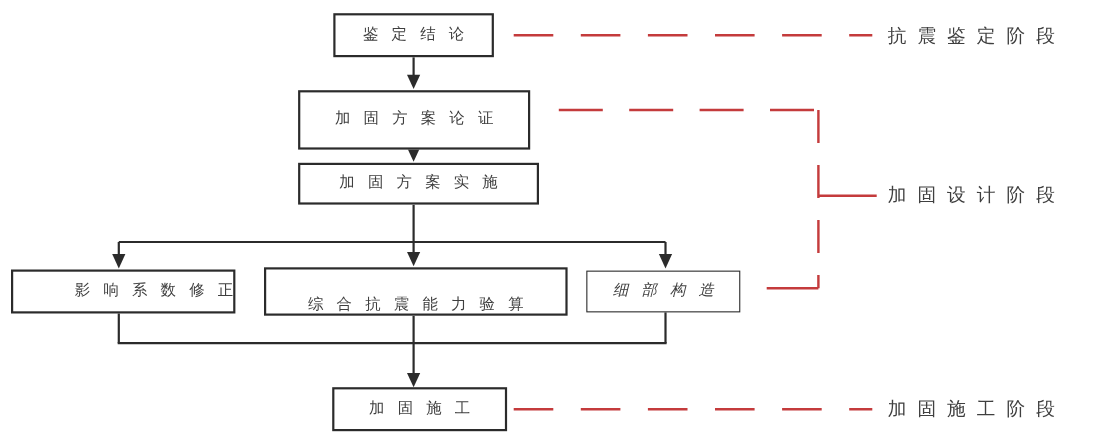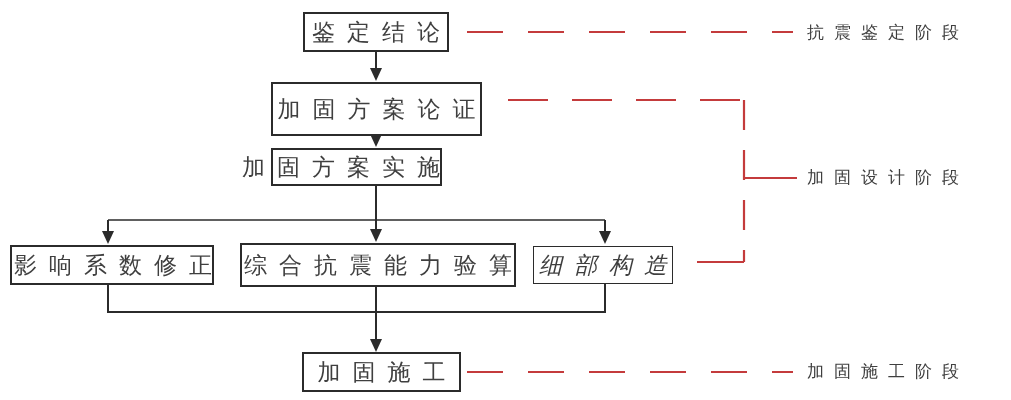--- a/index.html
+++ b/index.html
@@ -34,21 +34,21 @@
     position:absolute;
     box-sizing:border-box;
     border:2px solid var(--flow-line);
     background:var(--background);
     display:flex;
     align-items:center;
     justify-content:center;
     z-index:2;
   }
   .node-label{
-    font-size:23px;
+    font-size:14px;
     color:var(--node-text);
     letter-spacing:12px;
     margin-right:-12px;
     white-space:nowrap;
     line-height:1;
   }
   .node.thin{border-width:1.6px;}
   .stage-label{
     position:absolute;
     font-size:17px;
@@ -106,29 +106,29 @@
   </svg>
 
   <div class="node" style="left:303px;top:12px;width:146px;height:40px;">
     <span class="node-label">鉴定结论</span>
   </div>
 
   <div class="node" style="left:271px;top:82px;width:211px;height:54px;">
     <span class="node-label">加固方案论证</span>
   </div>
 
-  <div class="node" style="left:271px;top:148px;width:171px;height:38px;justify-content:flex-end;">
+  <div class="node" style="left:271px;top:148px;width:219px;height:38px;">
     <span class="node-label">加固方案实施</span>
   </div>
 
   <div class="node" style="left:10px;top:245px;width:204px;height:40px;justify-content:flex-end;">
     <span class="node-label">影响系数修正</span>
   </div>
 
-  <div class="node" style="left:240px;top:243px;width:276px;height:44px;">
+  <div class="node" style="left:240px;top:243px;width:276px;height:44px;align-items:flex-end;">
     <span class="node-label">综合抗震能力验算</span>
   </div>
 
   <div class="node thin" style="left:533px;top:246px;width:140px;height:38px;font-style:italic;">
     <span class="node-label">细部构造</span>
   </div>
 
   <div class="node" style="left:302px;top:352px;width:159px;height:40px;">
     <span class="node-label">加固施工</span>
   </div>

